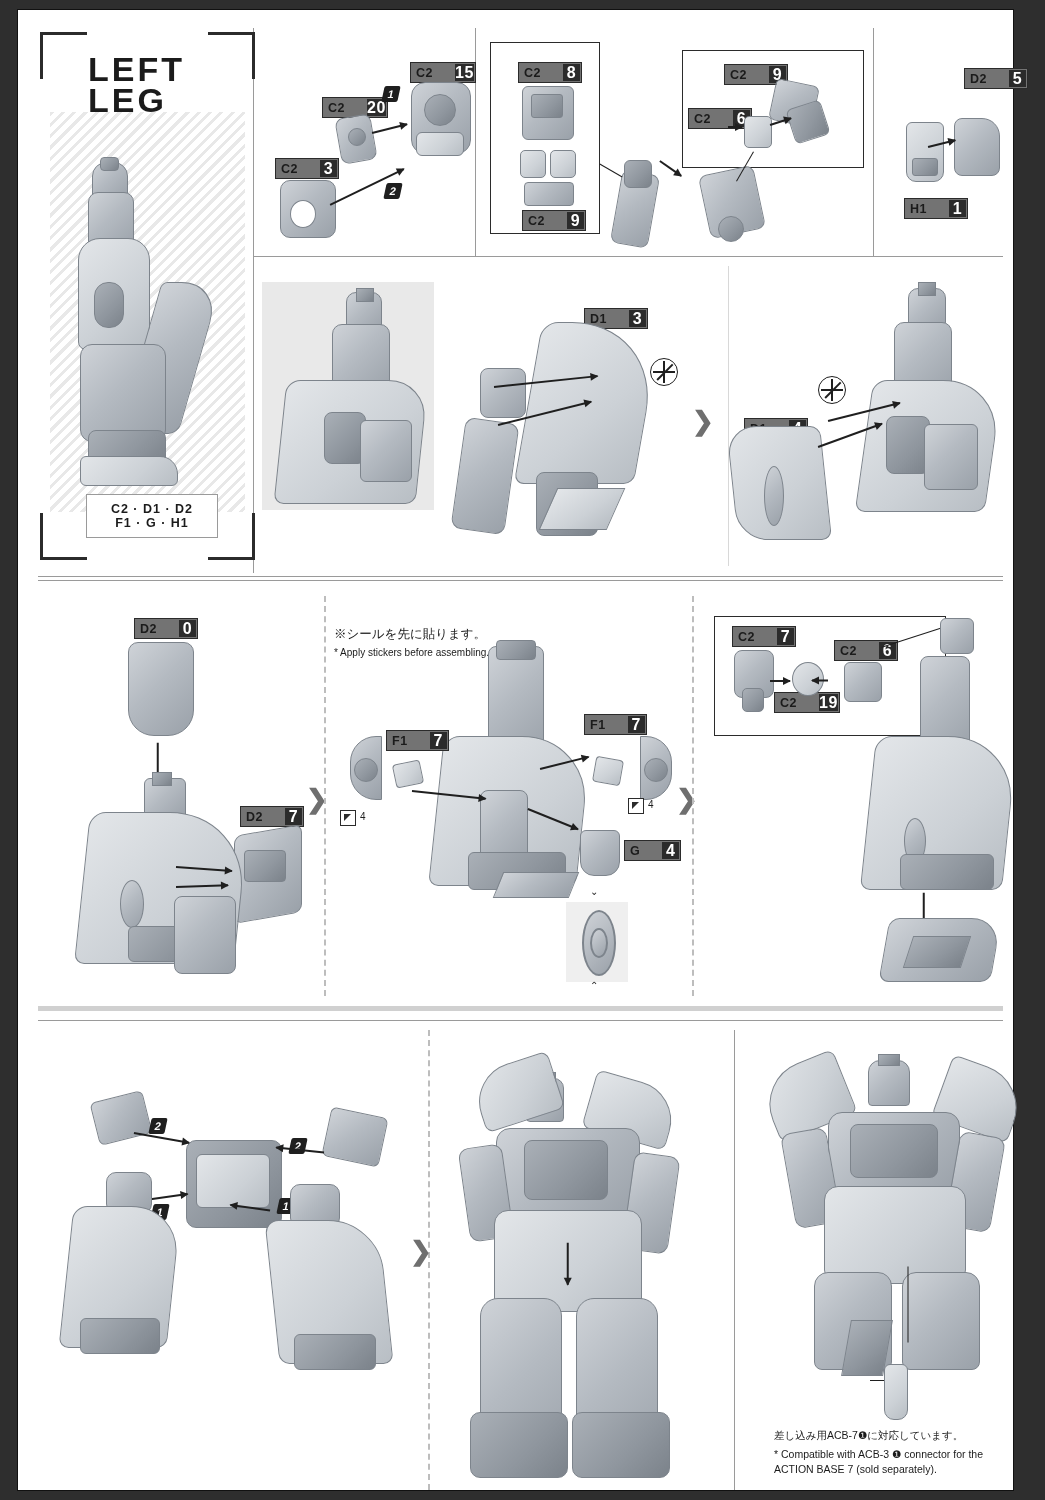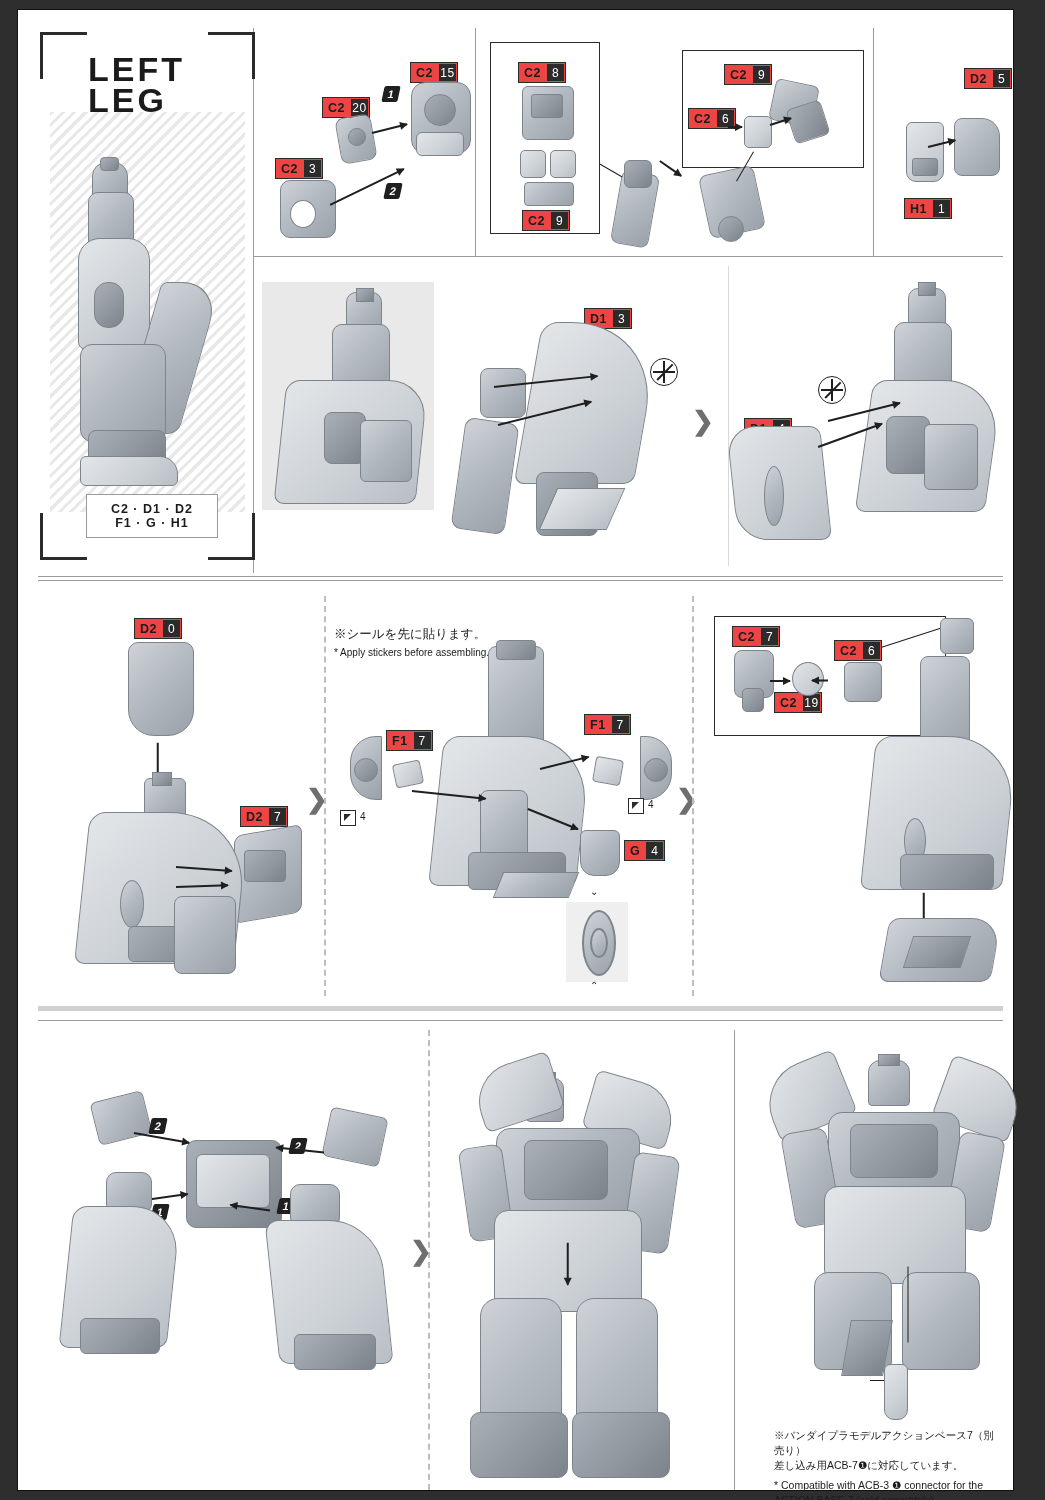--- a/index.html
+++ b/index.html
@@ -7,22 +7,22 @@
   .page{position:relative;width:1045px;height:1500px;background:#2e2e2e;overflow:hidden;}
   .sheet{position:absolute;left:18px;top:10px;width:995px;height:1480px;background:#ffffff;box-shadow:0 0 0 1px #111;}
   .inner{position:absolute;left:10px;top:10px;right:10px;bottom:8px;}
 
   
   .rule{position:absolute;background:#9a9a9a;}
   .hr{height:1px;}
   .vr{width:1px;}
 
   
-  .chip{display:inline-flex;align-items:center;border:1px solid #2b2b2b;background:#ef4444;height:19px;padding:0 0 0 5px;font-size:12.5px;font-weight:bold;color:#1b1b1b;letter-spacing:.5px;position:absolute;}
-  .chip .num{display:inline-flex;align-items:center;justify-content:center;background:#2b2b2b;color:#fff;min-width:17px;height:17px;margin-left:6px;margin-right:1px;font-size:12px;font-weight:normal;}
+  .chip{display:inline-flex;align-items:center;border:1px solid #2b2b2b;background:#737373;height:19px;padding:0 0 0 5px;font-size:12.5px;font-weight:bold;color:#1b1b1b;letter-spacing:.5px;position:absolute;}
+  .chip .num{display:inline-flex;align-items:center;justify-content:center;background:#2b2b2b;color:#fff;min-width:17px;height:17px;margin-left:22px;margin-right:1px;font-size:16px;font-weight:bold;}
 
   
   .part{position:absolute;background:linear-gradient(135deg,#cfd3d8 0%,#b4bac1 45%,#9aa1a9 100%);border:1px solid #7d848c;}
   .part.dk{background:linear-gradient(135deg,#aab0b7 0%,#8f969e 60%,#7b828a 100%);}
   .part.lt{background:linear-gradient(135deg,#e3e6e9 0%,#ccd1d6 60%,#b8bec4 100%);}
 
   .arrow{position:absolute;background:#1f1f1f;height:1.5px;transform-origin:left center;}
   .arrow:after{content:"";position:absolute;right:-1px;top:-3.5px;border-left:8px solid #1f1f1f;border-top:4px solid transparent;border-bottom:4px solid transparent;}
   .arrowline{position:absolute;background:#1f1f1f;height:1px;}
 
@@ -383,21 +383,20 @@
   <div class="part" style="left:924px;top:1114px;width:44px;height:94px;border-radius:10px;transform:rotate(10deg);"></div>
   <div class="part lt" style="left:796px;top:1166px;width:140px;height:96px;border-radius:14px;"></div>
   <div class="part" style="left:786px;top:1252px;width:76px;height:96px;border-radius:14px 14px 8px 8px;"></div>
   <div class="part" style="left:874px;top:1252px;width:76px;height:96px;border-radius:14px 14px 8px 8px;"></div>
   <div class="part dk" style="left:818px;top:1300px;width:40px;height:54px;transform:skewX(-10deg);"></div>
   <div class="arrowline" style="left:842px;top:1284px;width:76px;transform:rotate(90deg);"></div>
   <div class="arrowline" style="left:842px;top:1360px;width:22px;"></div>
   <div class="part lt" style="left:856px;top:1344px;width:22px;height:54px;border-radius:6px 6px 10px 10px;"></div>
 
   <div class="footnote" style="left:746px;top:1408px;width:230px;">
-    <div>※バンダイプラモデルアクションベース7（別売り）</div>
     <div>差し込み用ACB-7❶に対応しています。</div>
     <div style="height:4px;"></div>
     <div>* Compatible with ACB-3 ❶ connector for the</div>
     <div>ACTION BASE 7 (sold separately).</div>
   </div>
 
 </div>
 </div>
 </div>
 

